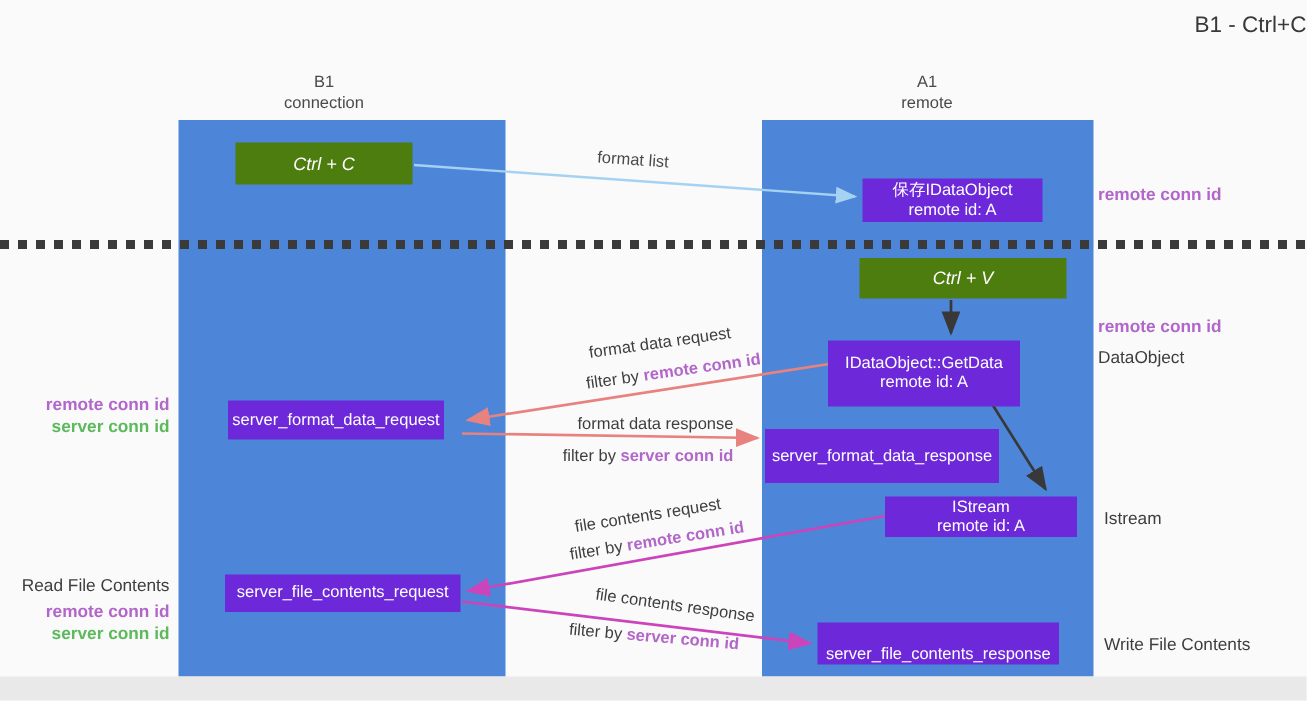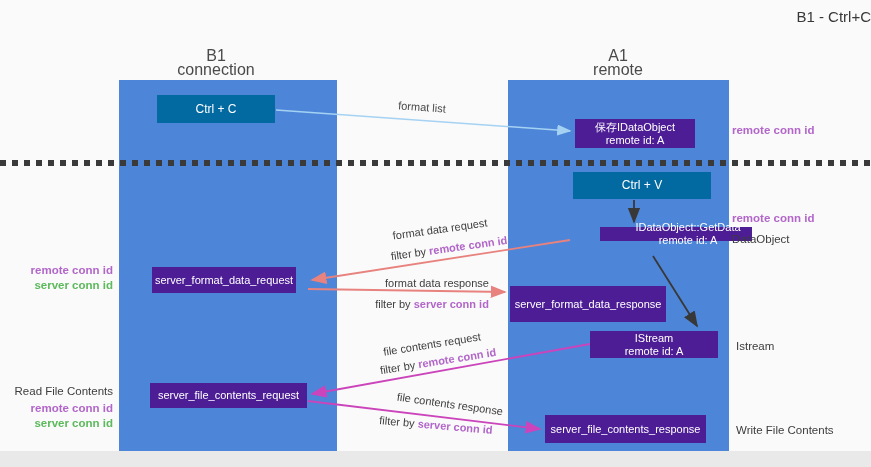--- a/index.html
+++ b/index.html
@@ -9,49 +9,49 @@
     font-family:"Liberation Sans","DejaVu Sans",sans-serif;
     color:#3d3d3d;
   }
   .abs{position:absolute;}
   
   .title{
     left:0;top:7px;width:871px;text-align:right;
     font-size:15px;line-height:19px;color:#383838;
   }
   
-  .lane-header{width:160px;text-align:center;font-size:16px;line-height:11px;color:#4a4a4a;top:50px;}
+  .lane-header{width:160px;text-align:center;font-size:11px;line-height:11px;color:#4a4a4a;top:50px;}
   .lane-header .sub{margin-top:3px;text-align:center;}
   
   .lane{background:#4d86d8;top:80px;height:371px;}
   .lane-left{left:119px;width:218px;}
   .lane-right{left:508px;width:221px;}
   
   .bottom-strip{left:0;top:451px;width:871px;height:16px;background:#e9e9e9;}
   
   .divider{
     left:0;top:160px;width:871px;height:6px;
     background:repeating-linear-gradient(90deg,#3a3a3a 0 6px,transparent 6px 12px);
   }
   
   .node{
     display:flex;align-items:center;justify-content:center;flex-direction:column;
     color:#fff;font-size:11px;line-height:13px;text-align:center;
   }
-  .node.orange{background:#4c1d95;}
-  .node.green{background:#0369a1;font-size:12px;}
+  .node.orange{background:#6d28d9;}
+  .node.green{background:#4d7c0f;font-size:12px;font-style:italic;}
   .n-ctrl-c{left:157px;top:95px;width:118px;height:28px;}
   .n-save{left:575px;top:119px;width:120px;height:29px;}
   .n-ctrl-v{left:573px;top:172px;width:138px;height:27px;}
-  .n-getdata{left:600px;top:227px;width:128px;height:14px;padding-left:24px;}
+  .n-getdata{left:552px;top:227px;width:128px;height:44px;}
   .n-fmt-req{left:152px;top:267px;width:144px;height:26px;}
   .n-fmt-resp{left:510px;top:286px;width:156px;height:36px;}
   .n-istream{left:590px;top:331px;width:128px;height:27px;}
   .n-file-req{left:150px;top:383px;width:157px;height:25px;text-align:right;}
-  .n-file-resp{left:545px;top:415px;width:161px;height:28px;}
+  .n-file-resp{left:545px;top:415px;width:161px;height:28px;justify-content:flex-end;}
   
   .flow-label{
     font-size:11px;color:#3e3e3e;white-space:nowrap;
     transform:translate(-50%,-50%);
   }
   .flow-label .cid{font-weight:bold;}
   .purple{color:#b266c9;}
   .greentx{color:#5cb95c;}
   
   .side-label{font-size:11.5px;white-space:nowrap;}

